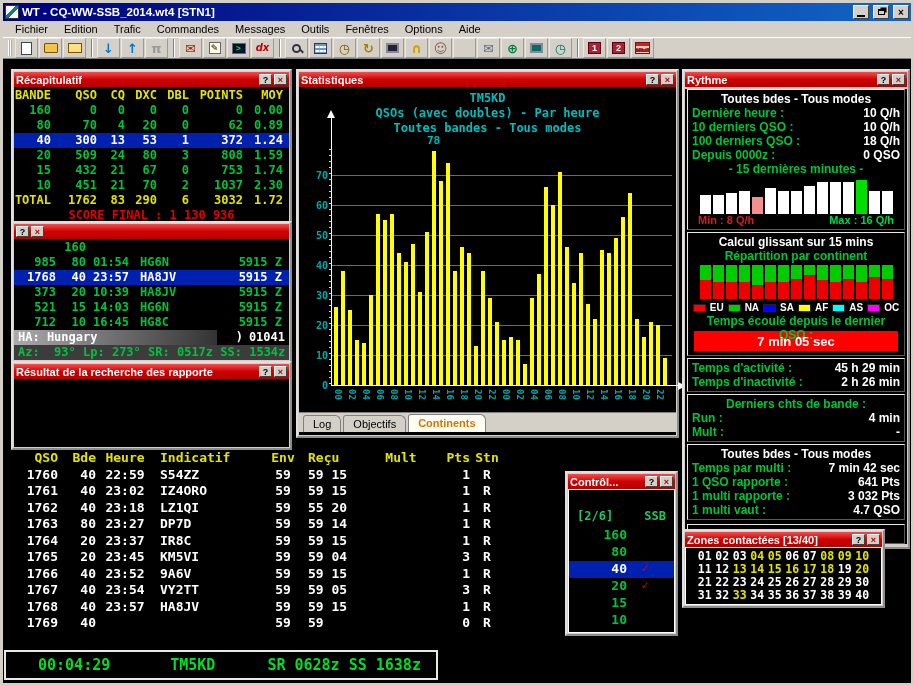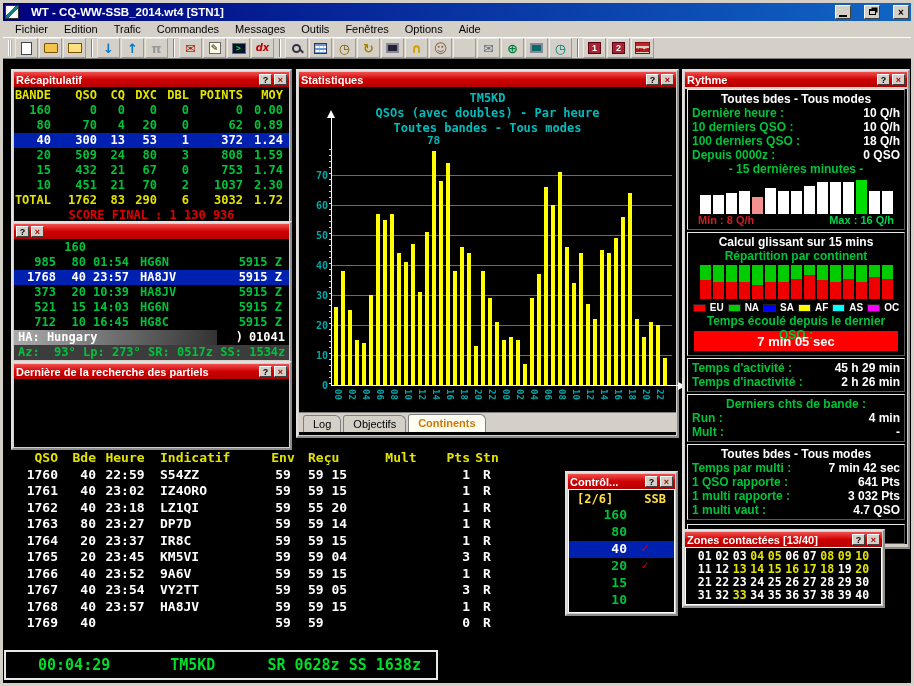--- a/index.html
+++ b/index.html
@@ -1,19 +1,19 @@
 <!DOCTYPE html>
 <html><head>
 <meta charset="utf-8">
 <style>
   *{box-sizing:border-box;margin:0;padding:0}
   html,body{background:#222}
   .screen{position:relative;width:914px;height:686px;background:#d4d0c8;font-family:"Liberation Sans",sans-serif;overflow:hidden}
   
-  .titlebar{position:absolute;left:3px;top:3px;right:3px;height:18px;background:linear-gradient(90deg,#00007f,#1166c4);display:flex;align-items:center;padding:0 2px;gap:12px}
+  .titlebar{position:absolute;left:3px;top:3px;right:3px;height:18px;background:linear-gradient(90deg,#00007f,#1166c4);display:flex;align-items:center;padding:0 2px;gap:3px}
   .appicon{width:14px;height:14px;border:1px solid #333;background:linear-gradient(135deg,#fff 38%,#0b8080 38%,#0b8080 62%,#fff 62%)}
   .apptitle{flex:1;color:#fff;font-weight:bold;font-size:11.5px;white-space:nowrap;overflow:hidden}
   .wb{width:16px;height:14px;background:#d4d0c8;border:1px solid;border-color:#fff #404040 #404040 #fff;display:flex;align-items:center;justify-content:center;font:bold 10px "Liberation Sans",sans-serif;color:#000;margin-left:1px}
   .glyph-min{width:8px;height:2px;background:#000;margin-top:7px}
   .glyph-rest{width:7px;height:6px;border:1px solid #000;border-top-width:2px;box-shadow:2px -2px 0 -0.5px #000}
   .menubar{position:absolute;left:3px;top:21px;right:3px;height:16px;background:#d4d0c8;display:flex;align-items:center;padding-left:4px}
   .mi{font-size:11px;color:#000;padding:1px 8px;white-space:nowrap}
   .toolbar{position:absolute;left:3px;top:37px;right:3px;height:22px;background:#d4d0c8;border-top:1px solid #fff;border-bottom:1px solid #808080;display:flex;align-items:center;padding-left:2px}
   .tgrip{width:4px;height:16px;border-left:2px ridge #fff;border-right:2px ridge #fff;margin:0 3px}
   .tsep{width:2px;height:18px;border-left:1px solid #808080;border-right:1px solid #fff;margin:0 4px}
@@ -94,21 +94,21 @@
   .lg{color:#fff;font:bold 10px "Liberation Sans",sans-serif}
   .banner{height:20px;background:#f00;color:#fff;font:bold 13px "Liberation Sans",sans-serif;display:flex;align-items:center;justify-content:center;margin:3px 2px 2px}
   .tempo{border:1px solid;border-color:#e9e9e9 #5a5a5a #5a5a5a #e9e9e9;margin:4px 2px 2px;padding:2px 4px;background:#000;color:#fff;font:bold 12px "Liberation Sans",sans-serif;height:20px}
   
   .zgrid{display:grid;grid-template-columns:repeat(10,1fr);padding:2px 10px;font:bold 11.5px "DejaVu Sans Mono",monospace}
   .zone{text-align:center;color:#fff;height:13px;line-height:13px}
   .zone.y{color:#e3e300}
   .zbody{border:1px solid #fff}
   
   .bcbody{border:1px solid #fff;padding:1px 0 3px}
-  .bchead{display:flex;justify-content:space-between;padding:1px 8px;color:#fde047;font:bold 12px "DejaVu Sans Mono",monospace;height:16px}
+  .bchead{display:flex;justify-content:space-between;padding:18px 8px;color:#22c55e;font:bold 12px "DejaVu Sans Mono",monospace;height:16px}
   .brow{display:flex;height:17px;line-height:17px;font:bold 13px "DejaVu Sans Mono",monospace;color:#00c33a}
   .brow .bl{width:58px;text-align:right}
   .brow .bchk{width:36px;text-align:center;color:#e00000;font-size:12px}
   .brow.sel{background:#0021b0;color:#fff}
   
   .logpane{position:absolute;font:bold 13px "DejaVu Sans Mono",monospace;white-space:pre}
   .lrow{display:flex;height:16.5px;line-height:16.5px;color:#fff}
   .lrow.lhead{color:#e3e300}
   .lc0{width:52px;text-align:right}.lc1{width:38px;text-align:right}.lc2{width:58px;text-align:center}.lc3{width:108px;text-align:left;padding-left:6px}.lc4{width:42px;text-align:center}.lc5{width:66px;text-align:left;padding-left:4px}.lc6{width:62px;text-align:center}.lc7{width:38px;text-align:right}.lc8{width:34px;text-align:center}
   
@@ -266,21 +266,21 @@
             <span>)</span>
             <span>01041</span>
           </span>
         </div>
         <div class="azrow">Az:  93° Lp: 273° SR: 0517z SS: 1534z</div>
       </div>
     </div>
 
     <div class="win" style="left:8px;top:302px;width:281px">
       <div class="wtitle">
-        <span class="wt">Dernière de la recherche des partiels</span>
+        <span class="wt">Résultat de la recherche des rapporte</span>
         <span class="qb">?</span>
         <span class="xb">×</span>
       </div>
       <div class="wbody" style="height:68px"></div>
     </div>
 
     <div class="win" style="left:293px;top:10px;width:383px;height:369px">
       <div class="wtitle">
         <span class="wt">Statistiques</span>
         <span class="qb">?</span>

